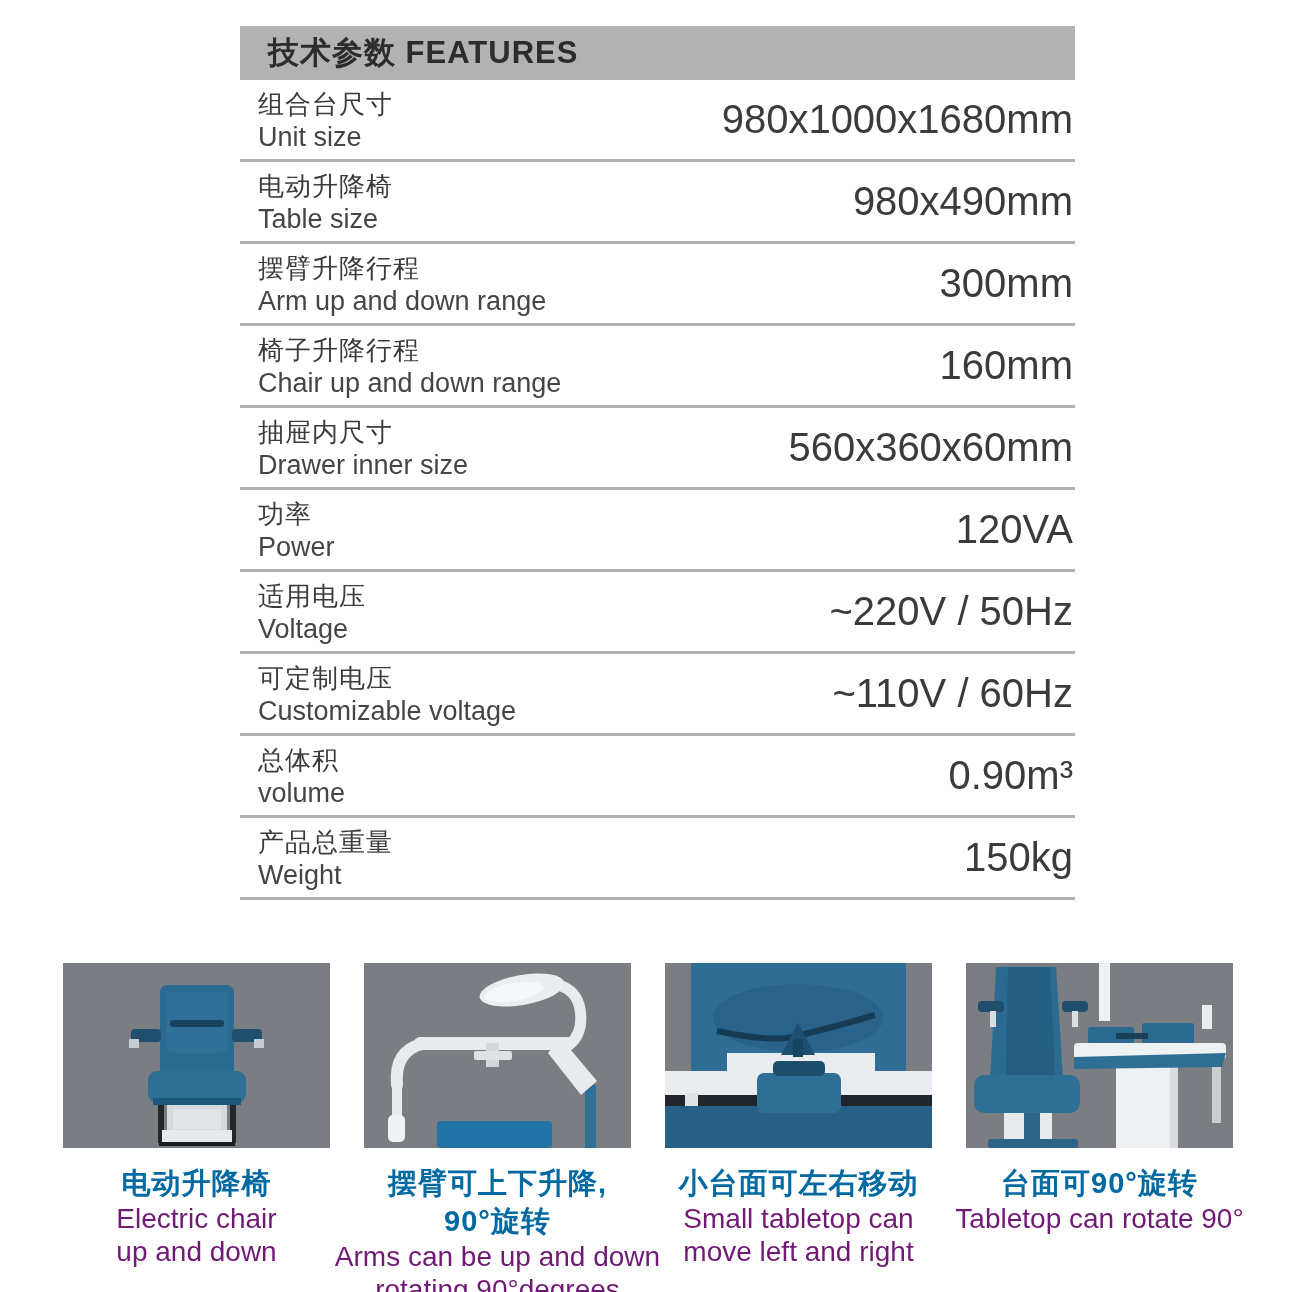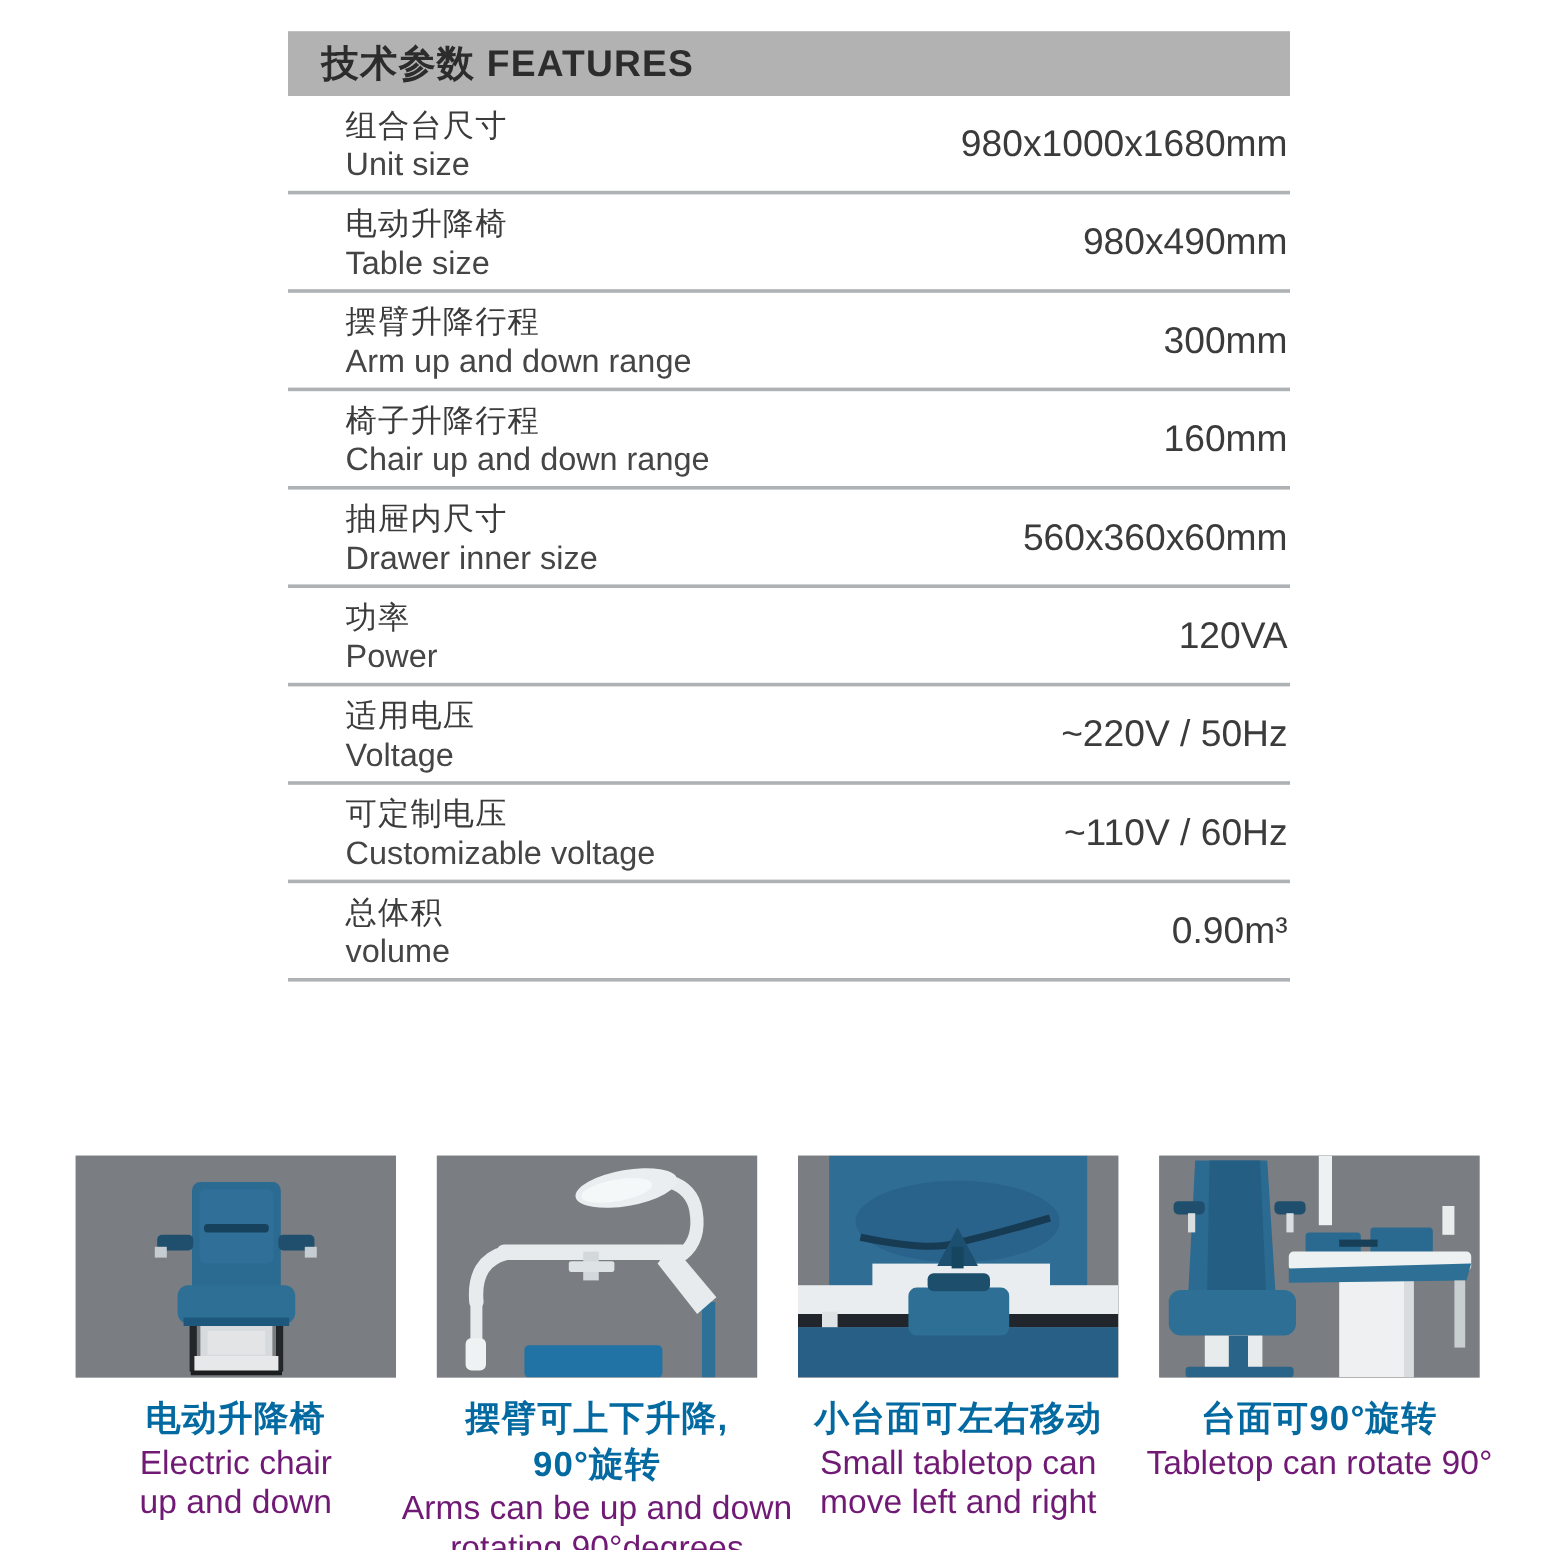--- a/index.html
+++ b/index.html
@@ -17,24 +17,24 @@
   }
   .spec-header span{
     font-size:31px;font-weight:bold;color:#2c2c2c;letter-spacing:1px;
   }
   .spec-table{width:100%;}
   .row{
     height:82px;display:flex;justify-content:space-between;align-items:center;
     border-bottom:3px solid #aeb2b4;
     padding:0 2px 0 18px;box-sizing:border-box;
   }
-  .labels{display:flex;flex-direction:column;justify-content:center;margin-left:30px;}
+  .labels{display:flex;flex-direction:column;justify-content:center;}
   .cn{font-size:26px;line-height:34px;color:#3b3b3b;letter-spacing:1px;}
   .en{font-size:27px;line-height:32px;color:#454545;}
-  .val{font-size:31px;color:#3b3b3b;text-align:right;white-space:nowrap;}
+  .val{font-size:40px;color:#3b3b3b;text-align:right;white-space:nowrap;}
   
   .gallery{
     position:absolute;left:63px;top:963px;width:1170px;
     display:flex;gap:34px;
   }
   figure{width:267px;margin:0;}
   .thumb{width:267px;height:185px;background:#7a7d81;overflow:hidden;}
   .thumb svg{display:block;}
   figcaption{
     margin-top:16px;position:relative;left:50%;transform:translateX(-50%);
@@ -117,20 +117,27 @@
     </div>
 
     <div class="row">
       <div class="labels">
         <div class="cn">总体积</div>
         <div class="en">volume</div>
       </div>
       <div class="val">0.90m³</div>
     </div>
 
+    <div class="row">
+      <div class="labels">
+        <div class="cn">产品总重量</div>
+        <div class="en">Weight</div>
+      </div>
+      <div class="val">150kg</div>
+    </div>
 
   </div>
 </div>
 
 <div class="gallery">
 
   <figure>
     <div class="thumb">
       <svg viewBox="0 0 267 185" width="267" height="185" xmlns="http://www.w3.org/2000/svg">
         <rect width="267" height="185" fill="#7a7d81"></rect>

